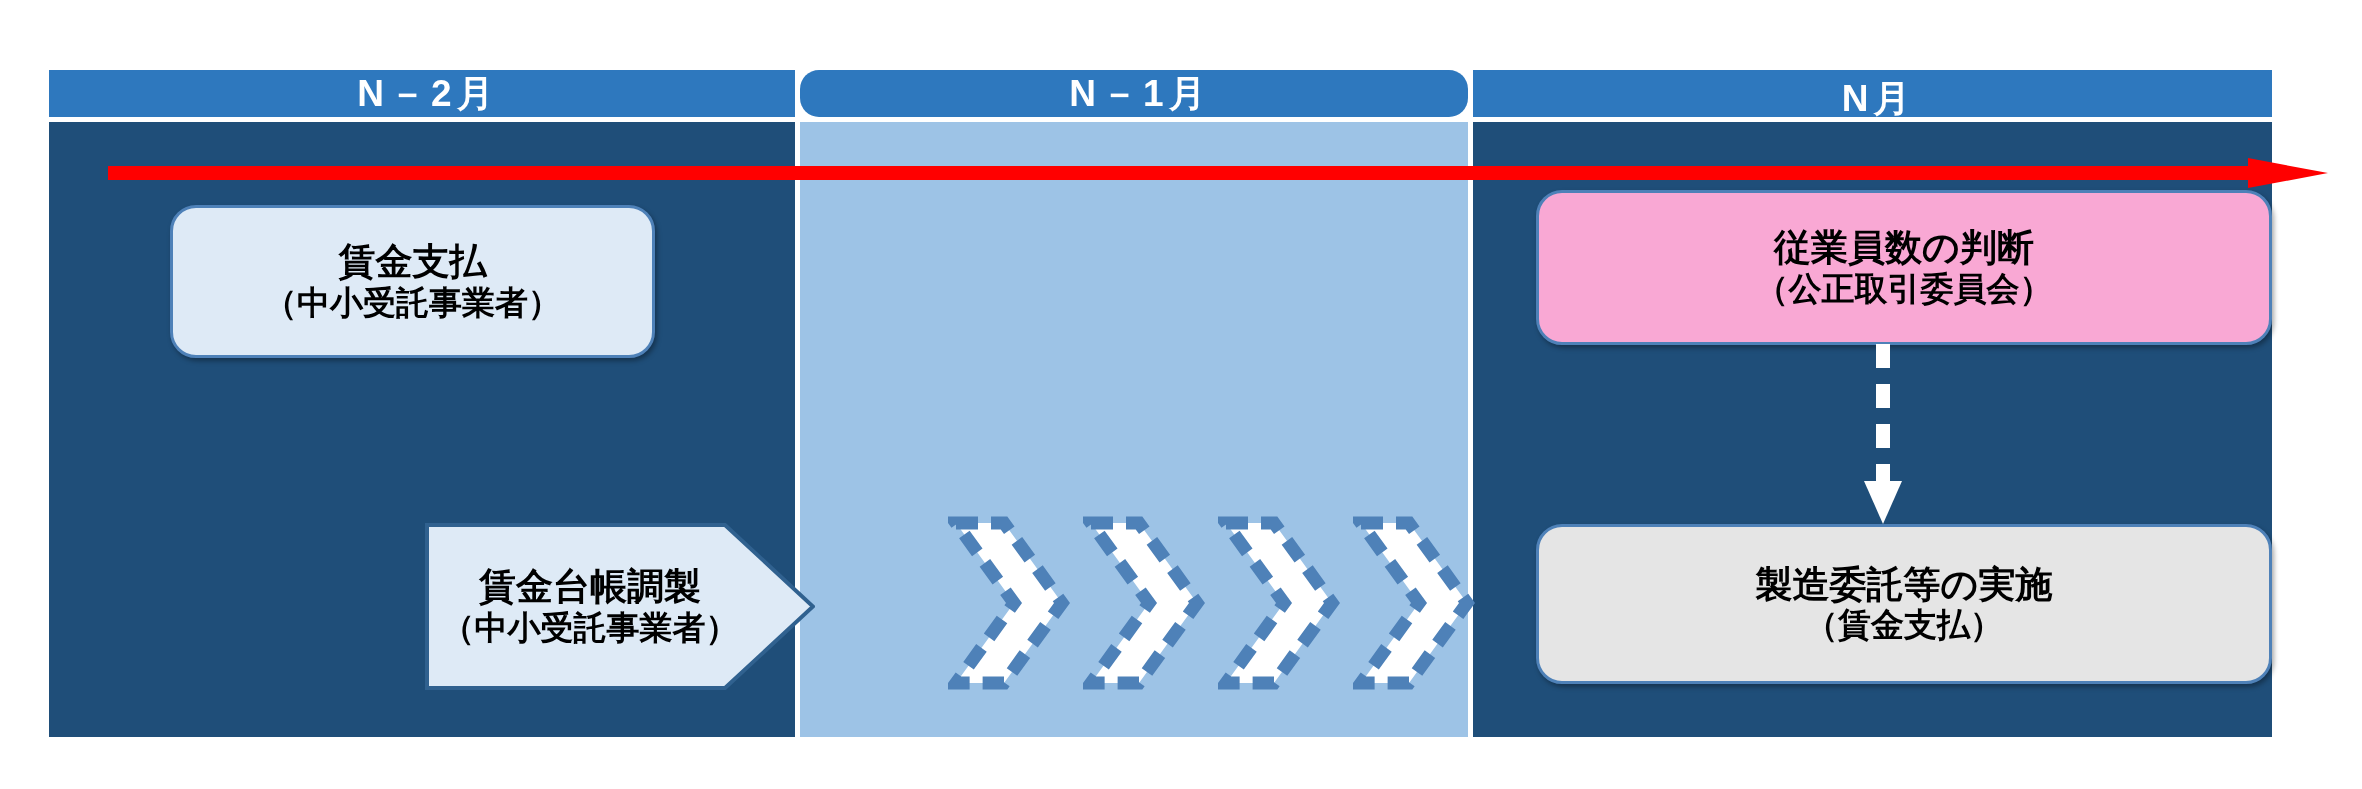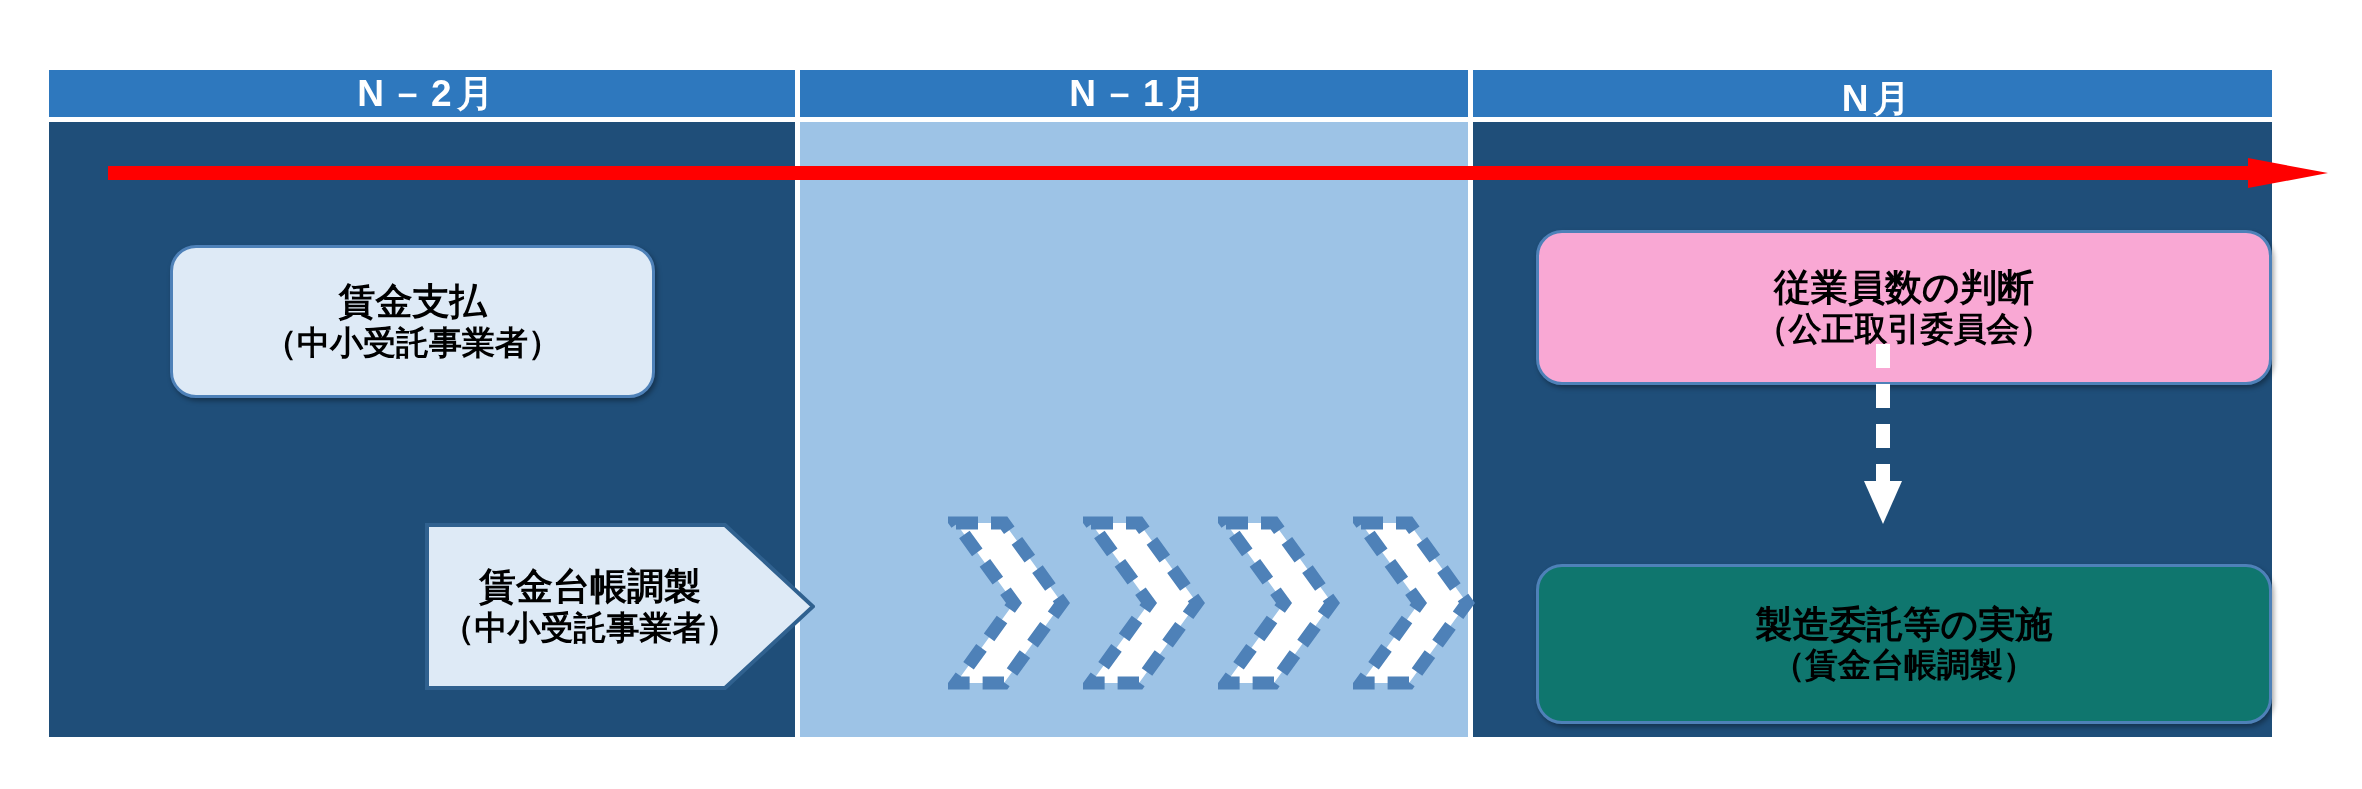--- a/index.html
+++ b/index.html
@@ -31,21 +31,21 @@
     justify-content: center;
     color: #ffffff;
     font-weight: bold;
     font-size: 37px;
     letter-spacing: 5px;
     line-height: 1;
     box-sizing: border-box;
     padding-left: 12px;
   }
   #hdr-0 { left: 49px;   width: 746px; }
-  #hdr-1 { left: 800px;  width: 668px; }
+  #hdr-1 { left: 800px;  width: 668px; border-radius: 19px; }
   #hdr-2 { left: 1473px; width: 799px; align-items: flex-end; }
 
   
   .panel {
     position: absolute;
     top: 122px;
     height: 615px;
     box-sizing: border-box;
   }
   #panel-0 { left: 49px;   width: 746px; background: #1F4E79; }
@@ -68,21 +68,20 @@
     border-radius: 26px;
     border: 3px solid #4E81B8;
     box-sizing: border-box;
     display: flex;
     flex-direction: column;
     align-items: center;
     justify-content: center;
     color: #000000;
     text-align: center;
     box-shadow: 2px 3px 5px rgba(0,0,0,0.35);
-    margin-top: 40px;
   }
   .box .line1 {
     font-size: 37px;
     font-weight: bold;
     line-height: 1.18;
     white-space: nowrap;
   }
   .box .line2 {
     font-size: 33px;
     font-weight: bold;
@@ -96,21 +95,21 @@
     background: #DEEAF6;
   }
   #box-employee-count {
     left: 1536px; top: 190px;
     width: 736px; height: 155px;
     background: #f9a8d4;
   }
   #box-manufacturing {
     left: 1536px; top: 524px;
     width: 736px; height: 160px;
-    background: #0f766e;
+    background: #e5e5e5;
   }
 
   
   #box-wage-ledger {
     position: absolute;
     left: 425px; top: 523px;
     width: 390px; height: 167px;
   }
   #box-wage-ledger .pent-svg {
     position: absolute;
@@ -213,16 +212,16 @@
     <div class="line2">（公正取引委員会）</div>
   </div>
 
   <svg id="connector-arrow" viewBox="0 0 42 182">
     <line x1="21" y1="0" x2="21" y2="140" stroke="#FFFFFF" stroke-width="14" stroke-dasharray="24,16"></line>
     <polygon points="21,180 2,137 40,137" fill="#FFFFFF"></polygon>
   </svg>
 
   <div class="box" id="box-manufacturing">
     <div class="line1">製造委託等の実施</div>
-    <div class="line2">（賃金台帳調製）</div>
+    <div class="line2">（賃金支払）</div>
   </div>
 
 </div>
 
 </body></html>

